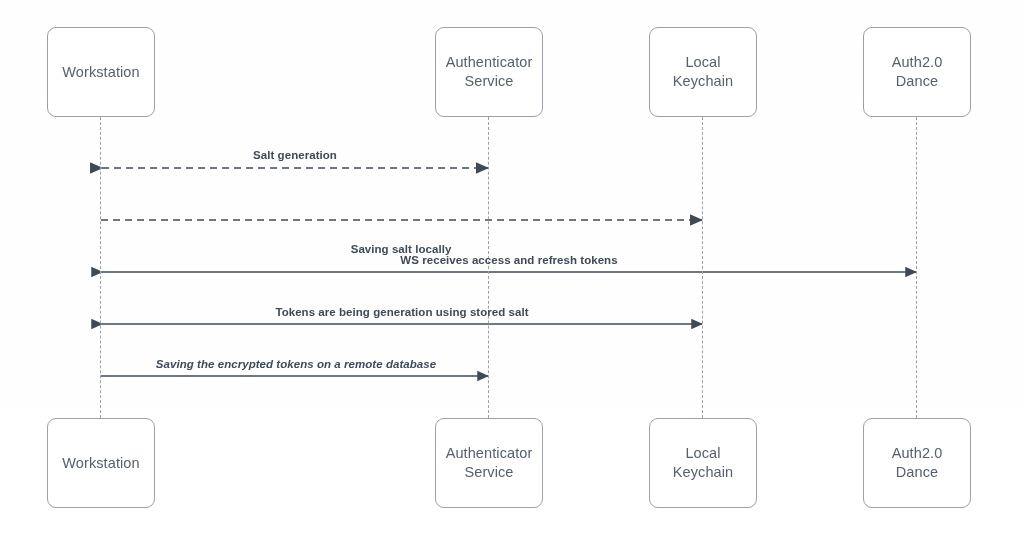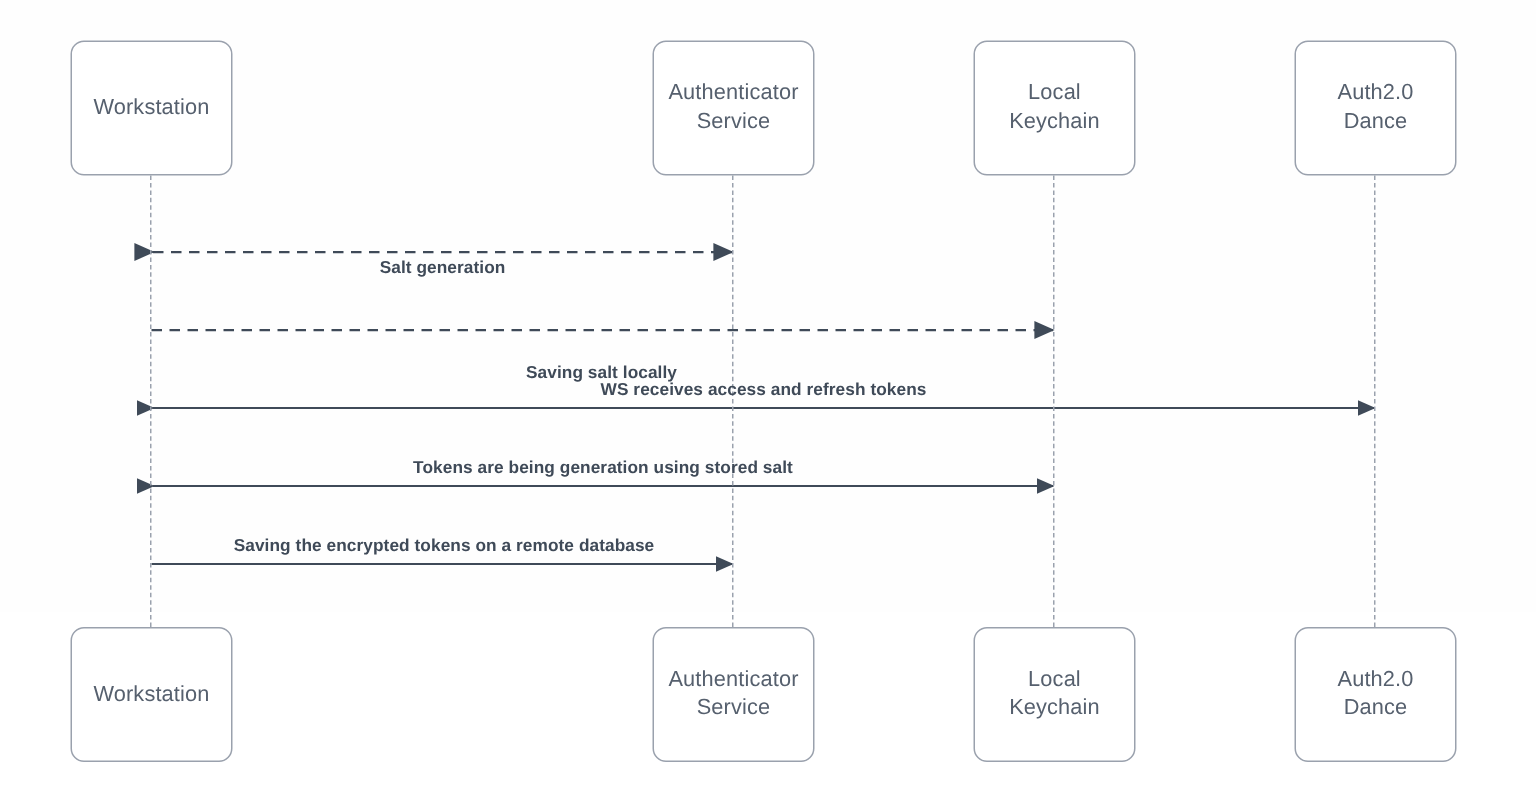--- a/index.html
+++ b/index.html
@@ -119,19 +119,19 @@
       <div class="participant-box" style="left: 863px; top: 27px;">
         <span class="participant-label">Auth2.0
 Dance</span>
       </div>
       <div class="participant-box" style="left: 863px; top: 418px;">
         <span class="participant-label">Auth2.0
 Dance</span>
       </div>
     </div>
   <div id="labels-layer">
-      <div class="msg-label" style="left: 295px; top: 149px; margin-top: 24px;">Salt generation</div>
+      <div class="msg-label" style="left: 295px; top: 149px;">Salt generation</div>
       <div class="msg-label" style="left: 401px; top: 202px; margin-top: 41px;">Saving salt locally</div>
       <div class="msg-label" style="left: 509px; top: 254px; text-align: center;">WS receives access and refresh tokens</div>
       <div class="msg-label" style="left: 402px; top: 306px;">Tokens are being generation using stored salt</div>
-      <div class="msg-label" style="left: 296px; top: 358px;">Saving the encrypted tokens on a remote database</div>
+      <div class="msg-label" style="left: 296px; top: 358px; font-style: italic;">Saving the encrypted tokens on a remote database</div>
     </div>
 </div>
 
 </body></html>

